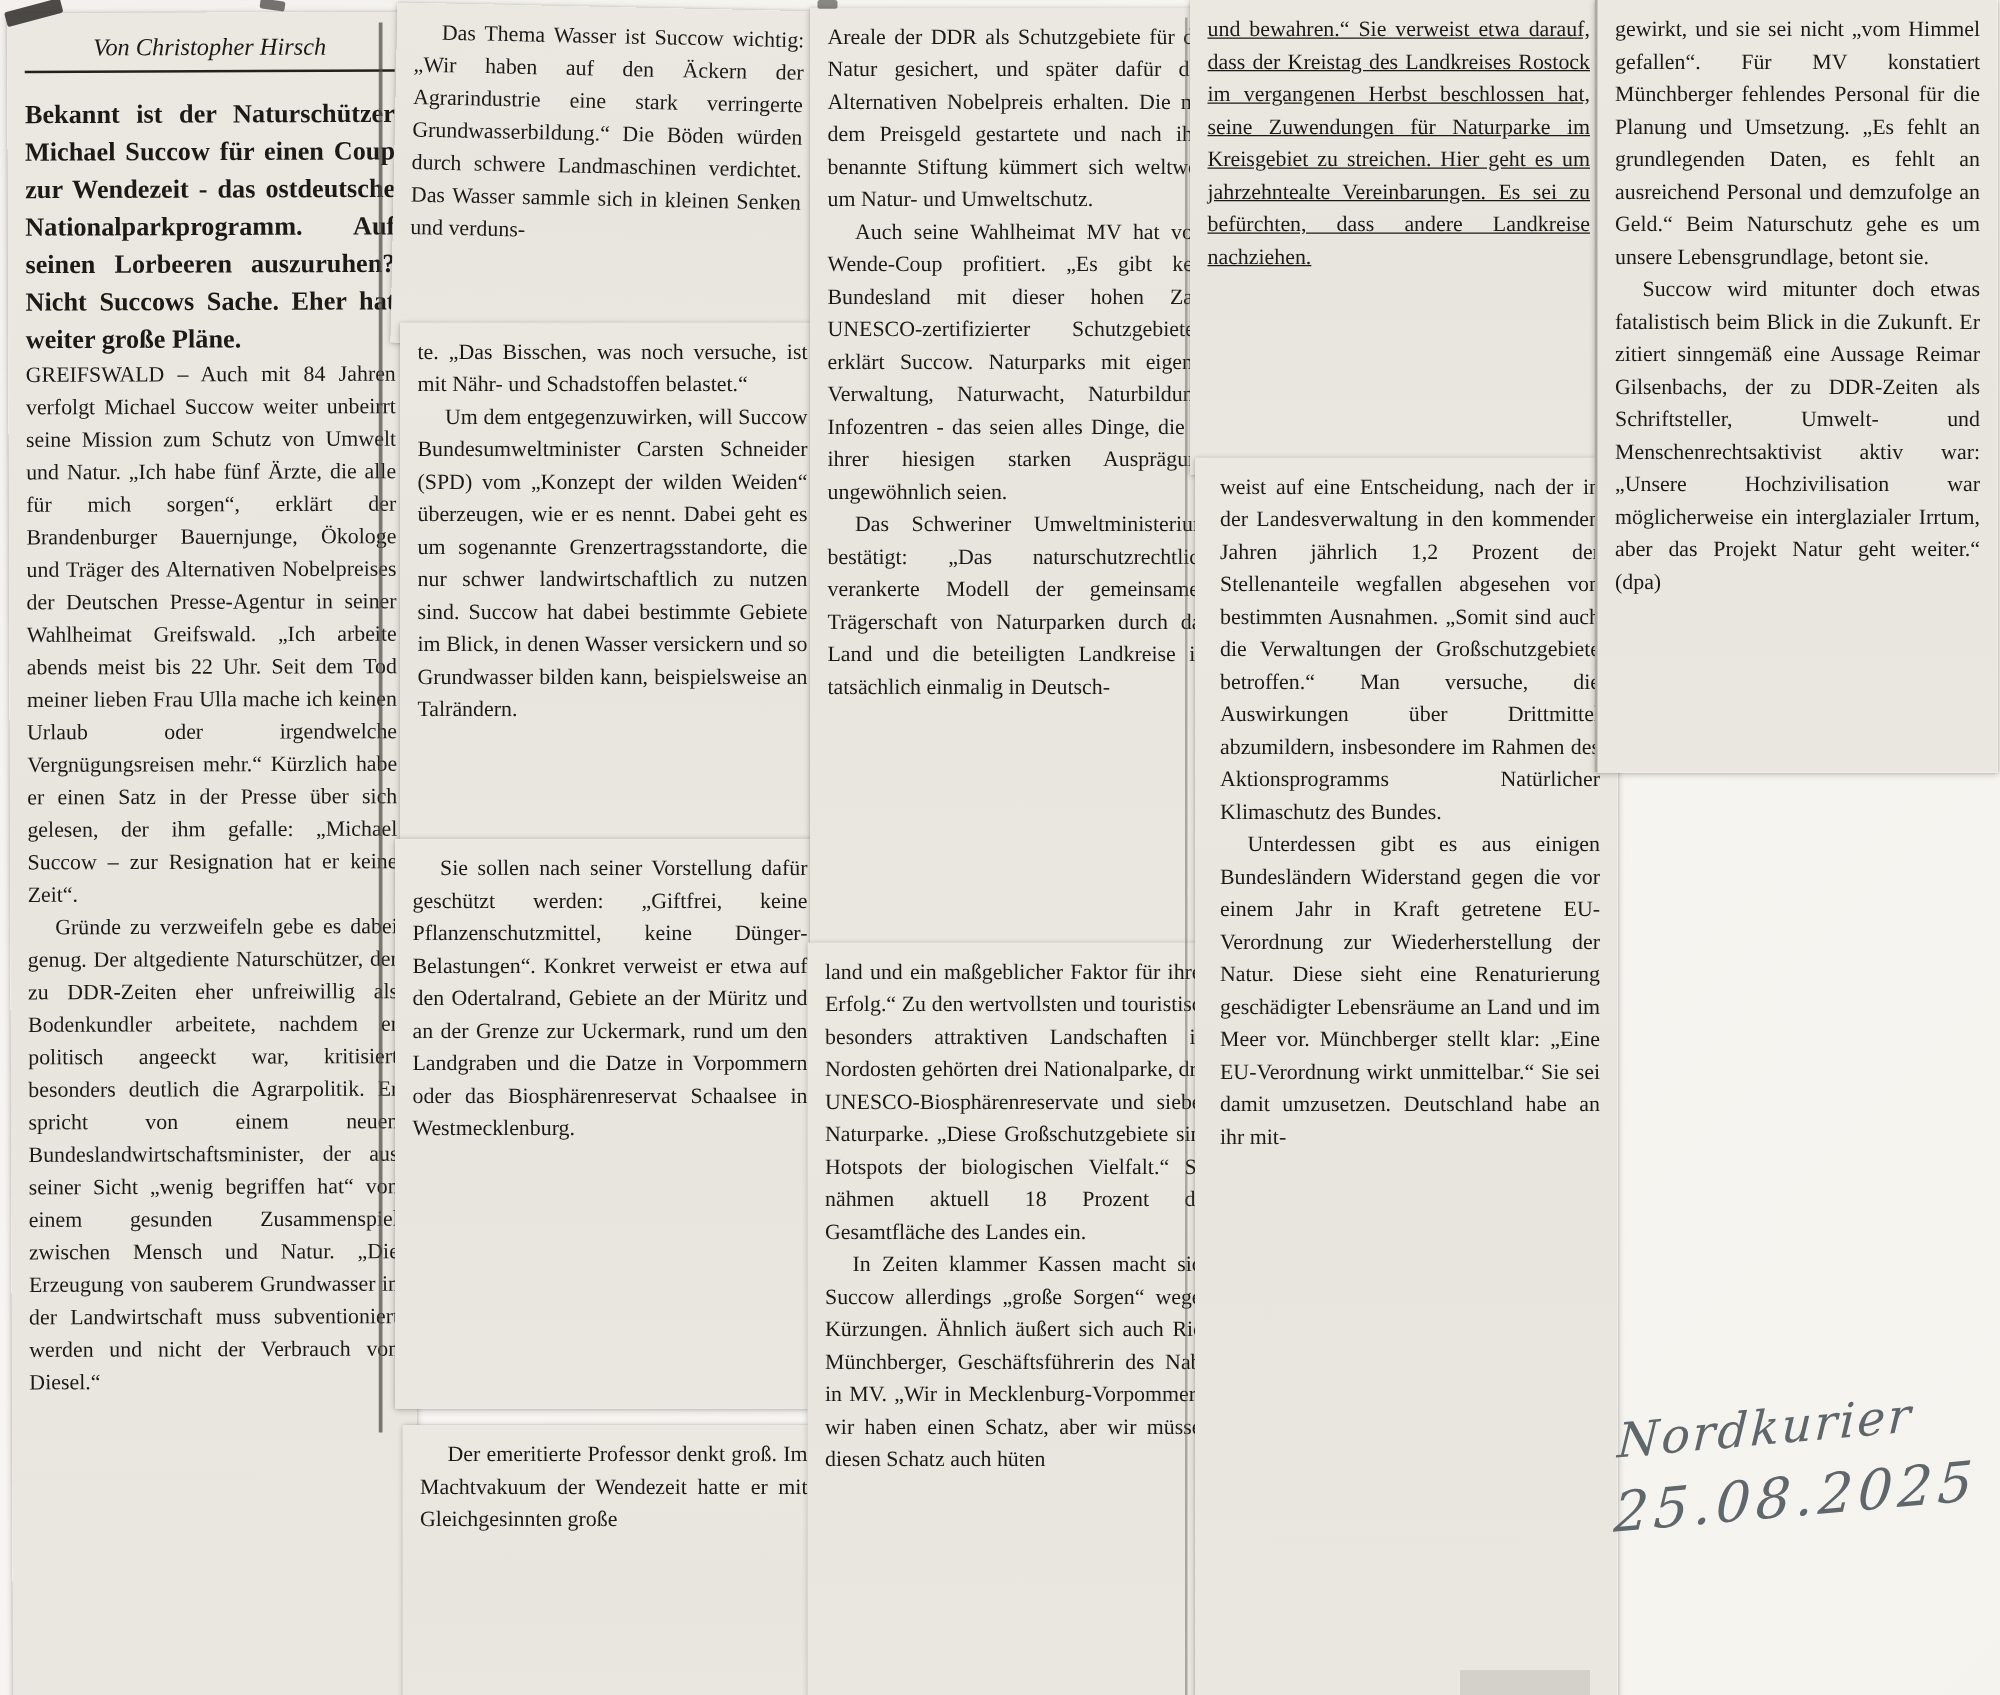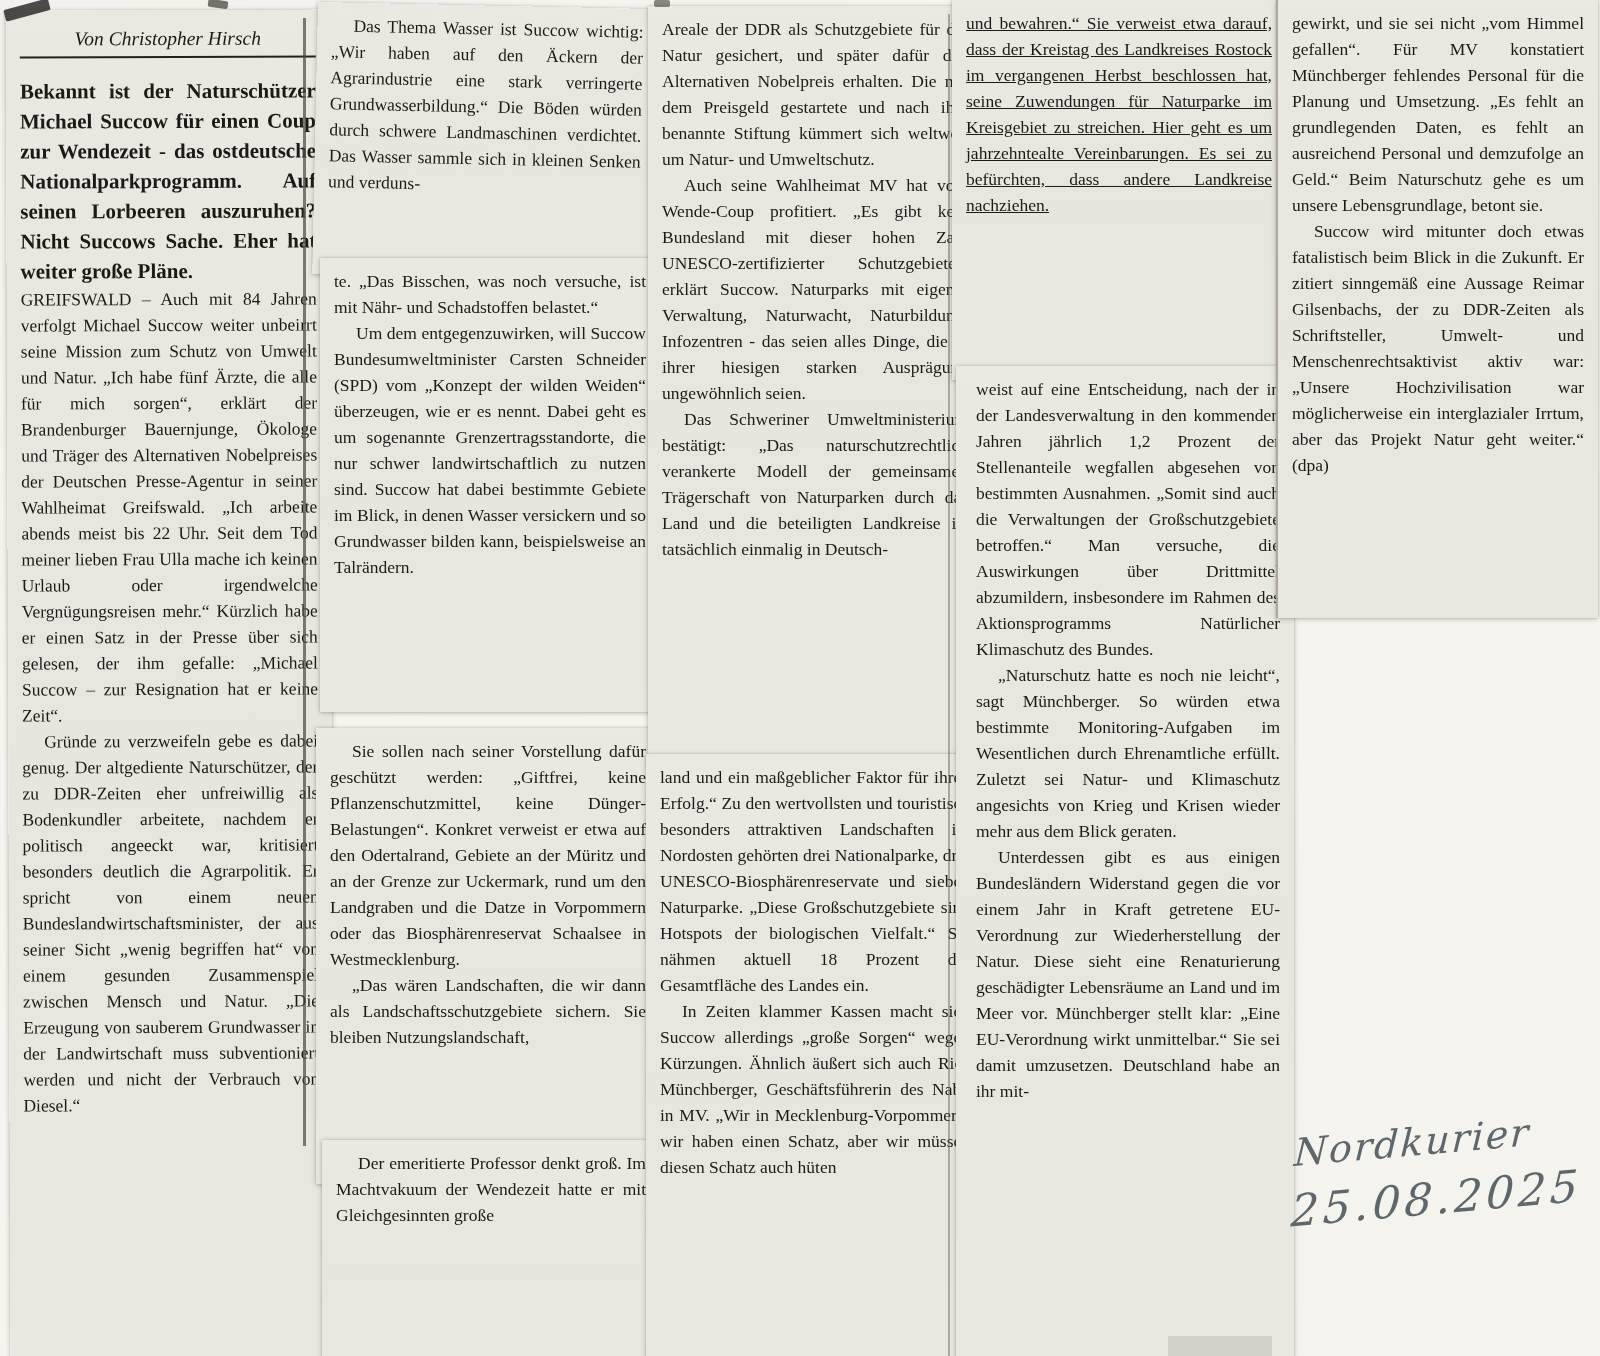--- a/index.html
+++ b/index.html
@@ -24,21 +24,21 @@
     hyphens:auto;
   }
   .strip p{margin:0;}
   .strip p.ind{text-indent:22px;}
   .byline{font-style:italic;text-align:center;font-size:19.5px;margin:6px 0 4px;}
   .rule{border-top:2px solid #23211d;margin:4px 0 18px;}
   .lead{font-weight:bold;font-size:21px;line-height:30px;margin:0 0 24px 0;}
   .s-c1 {left:8px;   top:10px;   width:296px;height:1338px;transform:rotate(-0.2deg);}
   .s-c2a{left:318px; top:2px;    width:312px;height:252px;transform:rotate(1.2deg);transform-origin:0 0;border-right:2px solid rgba(60,57,51,.55);}
   .s-c2b{left:320px; top:258px;  width:312px;height:434px;}
-  .s-c2c{left:316px; top:728px;  width:316px;height:436px;}
+  .s-c2c{left:316px; top:671px;  width:316px;height:436px;}
   .s-c2d{left:322px; top:1140px; width:310px;height:216px;}
   .s-c3a{left:648px; top:6px;    width:306px;height:740px;}
   .s-c3b{left:646px; top:754px;  width:310px;height:586px;}
   .s-c4a{left:952px; top:0;      width:306px;height:360px;text-decoration:underline;}
   .s-c4b{left:956px; top:366px;  width:304px;height:990px;padding-left:20px;}
   .s-c5 {left:1276px;top:0;      width:292px;height:598px;border-left:2px solid rgba(110,106,98,.5);}
   .edge{position:absolute;}
   .edge1{left:303px;top:18px;width:3px;height:1128px;background:#4e4b45;opacity:.72;}
   .edge2{left:948px;top:14px;width:2px;height:1342px;background:#5c5952;opacity:.45;}
   .mark{position:absolute;background:#2f2d29;border-radius:2px;}
@@ -70,42 +70,40 @@
 
   <div class="strip s-c2a">
     <p class="ind">Das Thema Wasser ist Succow wichtig: „Wir haben auf den Äckern der Agrarindustrie eine stark verringerte Grundwasserbildung.“ Die Böden würden durch schwere Landmaschinen verdichtet. Das Wasser sammle sich in kleinen Senken und verduns-</p>
   </div>
   <div class="strip s-c2b">
     <p>te. „Das Bisschen, was noch versuche, ist mit Nähr- und Schadstoffen belastet.“</p>
     <p class="ind">Um dem entgegenzuwirken, will Succow Bundesumweltminister Carsten Schneider (SPD) vom „Konzept der wilden Weiden“ überzeugen, wie er es nennt. Dabei geht es um sogenannte Grenzertragsstandorte, die nur schwer landwirtschaftlich zu nutzen sind. Succow hat dabei bestimmte Gebiete im Blick, in denen Wasser versickern und so Grundwasser bilden kann, beispielsweise an Talrändern.</p>
   </div>
   <div class="strip s-c2c">
     <p class="ind">Sie sollen nach seiner Vorstellung dafür geschützt werden: „Giftfrei, keine Pflanzenschutzmittel, keine Dünger-Belastungen“. Konkret verweist er etwa auf den Odertalrand, Gebiete an der Müritz und an der Grenze zur Uckermark, rund um den Landgraben und die Datze in Vorpommern oder das Biosphärenreservat Schaalsee in Westmecklenburg.</p>
-    <p class="ind">„Das wären Landschaften, die wir dann als Landschaftsschutzgebiete sichern. Sie bleiben Nutzungslandschaft,</p>
   </div>
   <div class="strip s-c2d">
     <p class="ind">Der emeritierte Professor denkt groß. Im Machtvakuum der Wendezeit hatte er mit Gleichgesinnten große</p>
   </div>
 
   <div class="strip s-c3a">
     <p>Areale der DDR als Schutzgebiete für die Natur gesichert, und später dafür den Alternativen Nobelpreis erhalten. Die mit dem Preisgeld gestartete und nach ihm benannte Stiftung kümmert sich weltweit um Natur- und Umweltschutz.</p>
     <p class="ind">Auch seine Wahlheimat MV hat vom Wende-Coup profitiert. „Es gibt kein Bundesland mit dieser hohen Zahl UNESCO-zertifizierter Schutzgebiete“, erklärt Succow. Naturparks mit eigener Verwaltung, Naturwacht, Naturbildung, Infozentren - das seien alles Dinge, die in ihrer hiesigen starken Ausprägung ungewöhnlich seien.</p>
     <p class="ind">Das Schweriner Umweltministerium bestätigt: „Das naturschutzrechtlich verankerte Modell der gemeinsamen Trägerschaft von Naturparken durch das Land und die beteiligten Landkreise ist tatsächlich einmalig in Deutsch-</p>
   </div>
   <div class="strip s-c3b">
     <p>land und ein maßgeblicher Faktor für ihren Erfolg.“ Zu den wertvollsten und touristisch besonders attraktiven Landschaften im Nordosten gehörten drei Nationalparke, drei UNESCO-Biosphärenreservate und sieben Naturparke. „Diese Großschutzgebiete sind Hotspots der biologischen Vielfalt.“ Sie nähmen aktuell 18 Prozent der Gesamtfläche des Landes ein.</p>
     <p class="ind">In Zeiten klammer Kassen macht sich Succow allerdings „große Sorgen“ wegen Kürzungen. Ähnlich äußert sich auch Rica Münchberger, Geschäftsführerin des Nabu in MV. „Wir in Mecklenburg-Vorpommern, wir haben einen Schatz, aber wir müssen diesen Schatz auch hüten</p>
   </div>
 
   <div class="strip s-c4a">
     <p>und bewahren.“ Sie verweist etwa darauf, dass der Kreistag des Landkreises Rostock im vergangenen Herbst beschlossen hat, seine Zuwendungen für Naturparke im Kreisgebiet zu streichen. Hier geht es um jahrzehntealte Vereinbarungen. Es sei zu befürchten, dass andere Landkreise nachziehen.</p>
   </div>
   <div class="strip s-c4b">
     <p>weist auf eine Entscheidung, nach der in der Landesverwaltung in den kommenden Jahren jährlich 1,2 Prozent der Stellenanteile wegfallen abgesehen von bestimmten Ausnahmen. „Somit sind auch die Verwaltungen der Großschutzgebiete betroffen.“ Man versuche, die Auswirkungen über Drittmittel abzumildern, insbesondere im Rahmen des Aktionsprogramms Natürlicher Klimaschutz des Bundes.</p>
-    <p class="ind">„Naturschutz hatte es noch nie leicht“, sagt Münchberger. So würden etwa bestimmte Monitoring-Aufgaben im Wesentlichen durch Ehrenamtliche erfüllt. Zuletzt sei Natur- und Klimaschutz angesichts von Krieg und Krisen wieder mehr aus dem Blick geraten.</p>
     <p class="ind">Unterdessen gibt es aus einigen Bundesländern Widerstand gegen die vor einem Jahr in Kraft getretene EU-Verordnung zur Wiederherstellung der Natur. Diese sieht eine Renaturierung geschädigter Lebensräume an Land und im Meer vor. Münchberger stellt klar: „Eine EU-Verordnung wirkt unmittelbar.“ Sie sei damit umzusetzen. Deutschland habe an ihr mit-</p>
   </div>
 
   <div class="strip s-c5">
     <p>gewirkt, und sie sei nicht „vom Himmel gefallen“. Für MV konstatiert Münchberger fehlendes Personal für die Planung und Umsetzung. „Es fehlt an grundlegenden Daten, es fehlt an ausreichend Personal und demzufolge an Geld.“ Beim Naturschutz gehe es um unsere Lebensgrundlage, betont sie.</p>
     <p class="ind">Succow wird mitunter doch etwas fatalistisch beim Blick in die Zukunft. Er zitiert sinngemäß eine Aussage Reimar Gilsenbachs, der zu DDR-Zeiten als Schriftsteller, Umwelt- und Menschenrechtsaktivist aktiv war: „Unsere Hochzivilisation war möglicherweise ein interglazialer Irrtum, aber das Projekt Natur geht weiter.“ (dpa)</p>
   </div>
 
   <div class="edge edge1"></div>
   <div class="edge edge2"></div>

